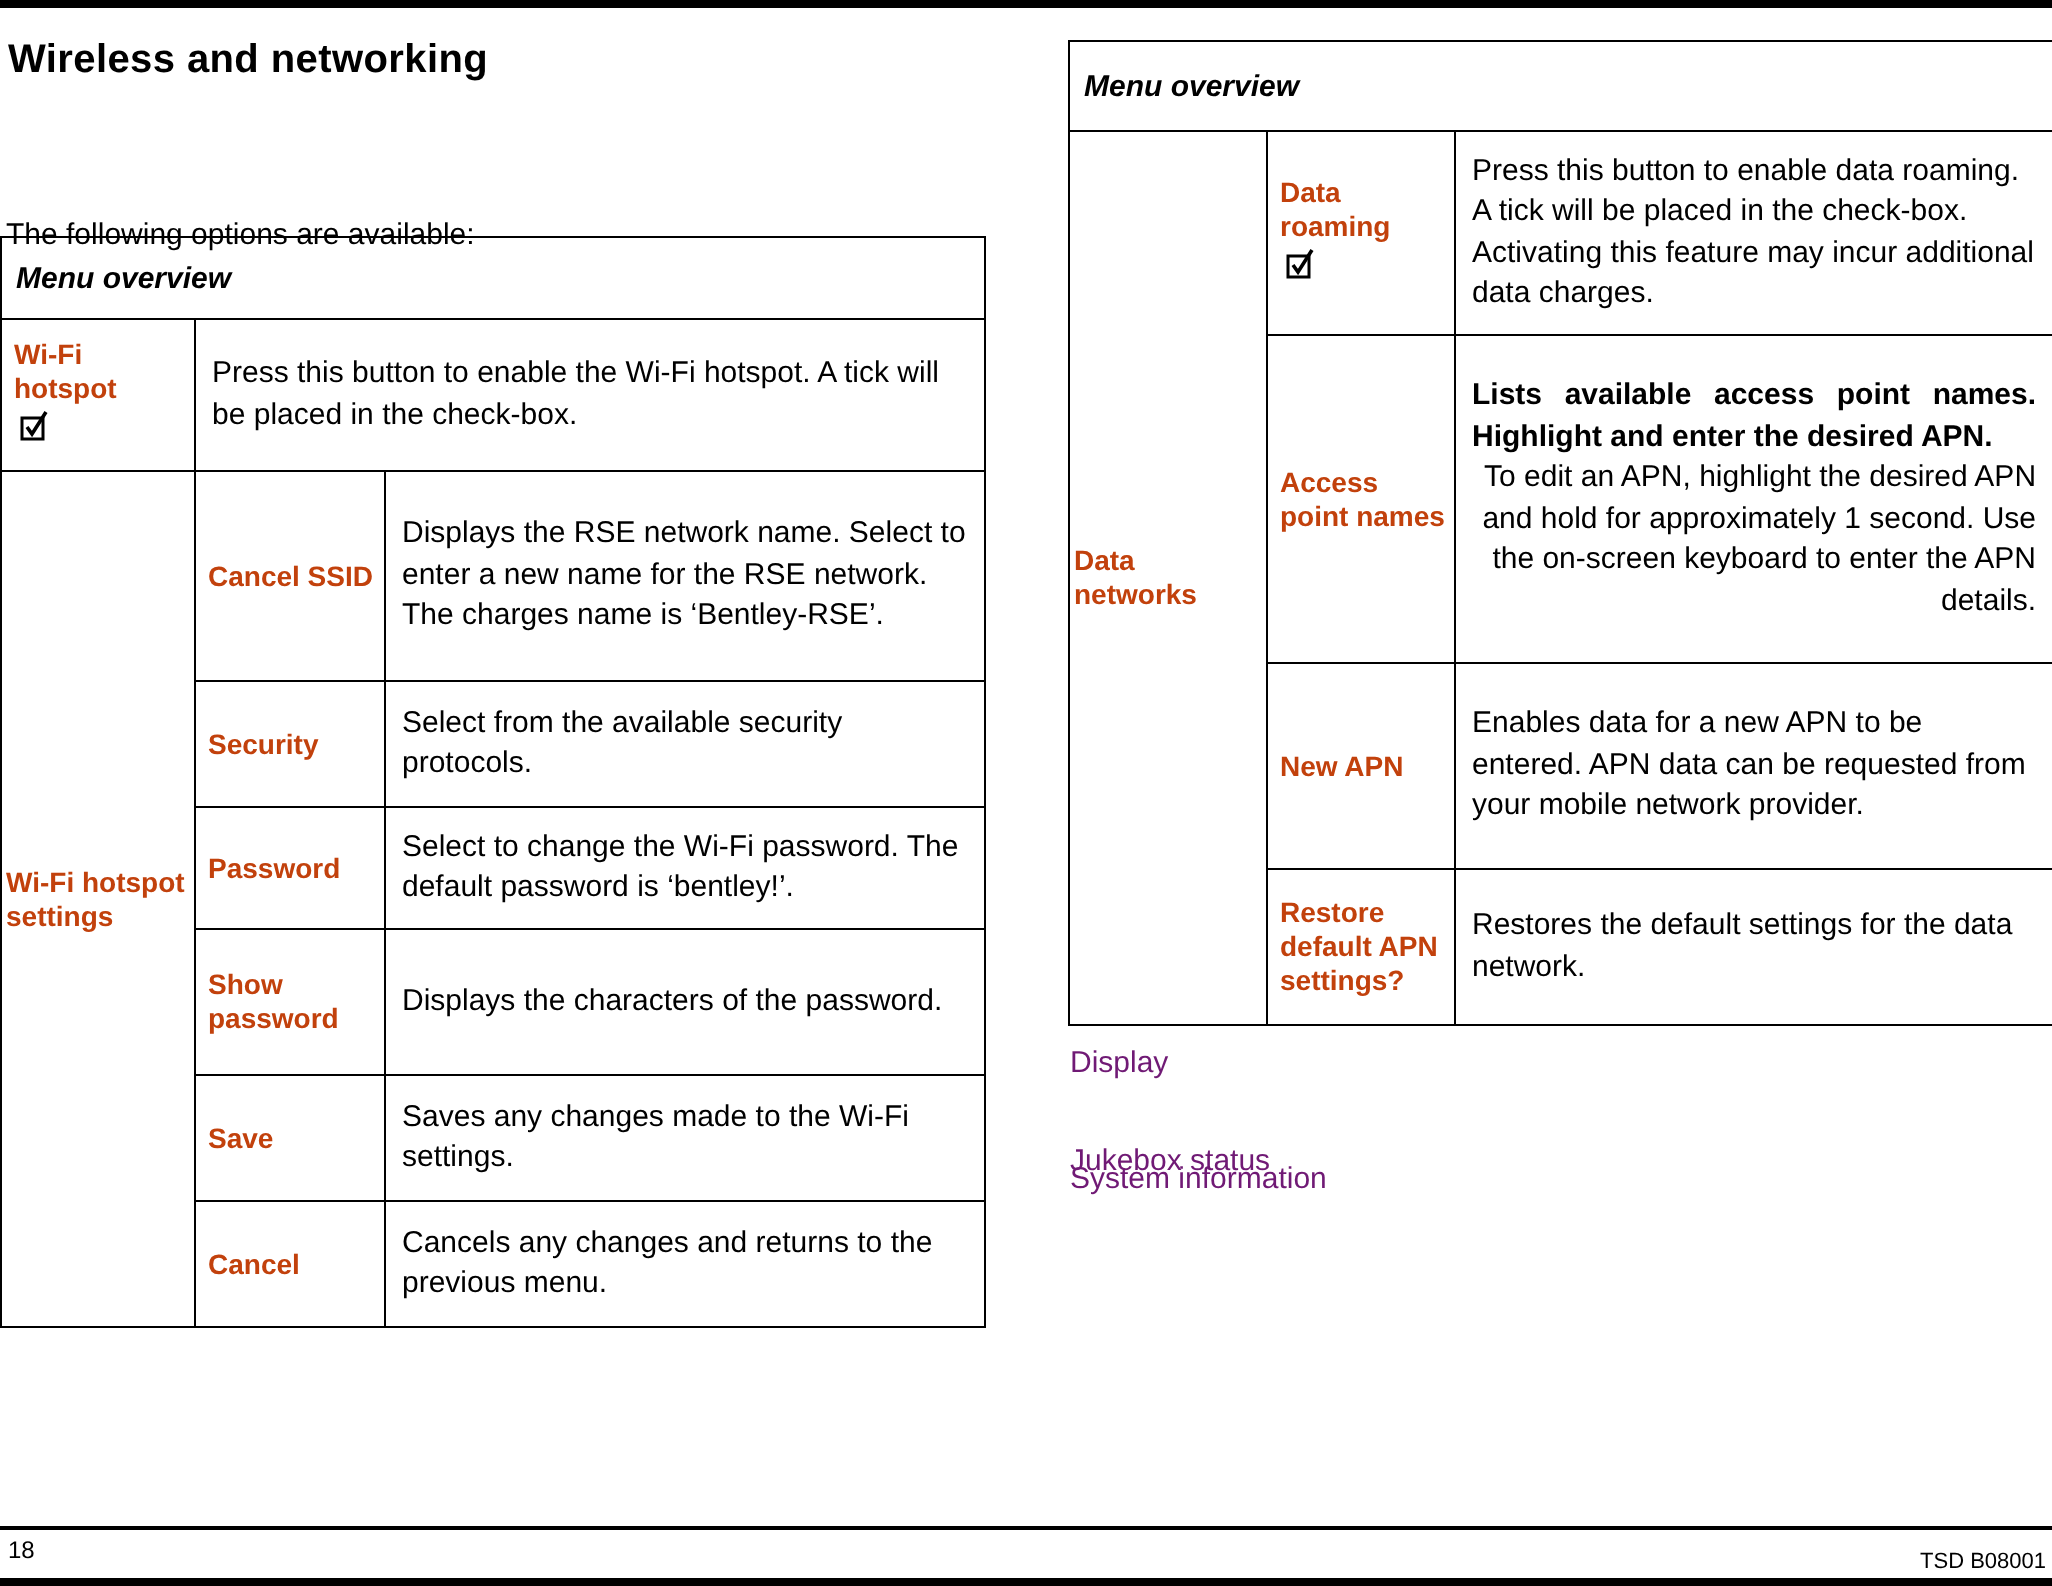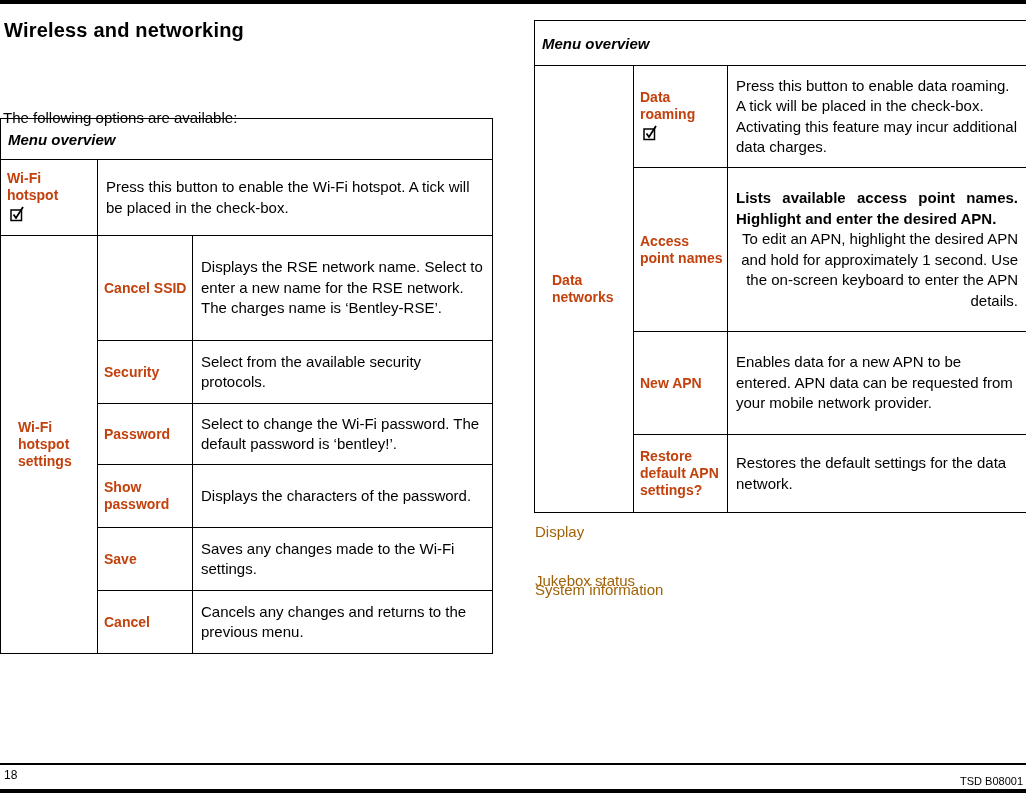--- a/index.html
+++ b/index.html
@@ -16,27 +16,27 @@
 
   table.menu-table { position: absolute; border-collapse: collapse; table-layout: fixed; border: 1.5px solid #000; }
   table.menu-table td { border: 1px solid #000; vertical-align: middle; }
   #left-table { left: 0; top: 118px; width: 492px; }
   #right-table { left: 534px; top: 20px; width: 492px; }
 
   td.hdr-cell { font-size: 15px; font-weight: bold; font-style: italic; padding: 6px 8px 6px 7px; }
   td.label-cell { padding: 4px 4px 4px 6px; }
   td.desc-cell { font-size: 15px; line-height: 20.5px; padding: 5px 8px; }
   .red-label { color: #c2410c; font-weight: bold; font-size: 14px; line-height: 17px; }
-  td.group-cell { padding: 4px 4px 4px 17px; }
+  td.group-cell { padding: 4px 4px 4px 2px; }
 
   .checkbox { display: inline-block; margin: 1px 0 0 3px; line-height: 0; }
   .desc-bold-just { font-weight: bold; text-align: justify; }
   .desc-plain { text-align: right; }
 
-  .menu-link { position: absolute; left: 535px; color: #a16207; font-size: 15px; text-align: right; }
+  .menu-link { position: absolute; left: 535px; color: #701a75; font-size: 15px; text-align: right; }
   #menu-link-0 { top: 523px; }
   #menu-link-1 { top: 552px; margin-top: 20px; }
   #menu-link-2 { top: 581px; }
 
   .page-number { position: absolute; left: 4px; top: 768px; font-size: 12px; }
   .doc-code { position: absolute; right: 3px; top: 775px; font-size: 11px; }
 </style>
 </head>
 <body>
 
@@ -81,21 +81,21 @@
       <div class="red-label">Security</div>
     </td>
     <td class="desc-cell">Select from the available security protocols.</td>
   </tr>
   <tr style="height:61px">
     <td class="label-cell">
       <div class="red-label">Password</div>
     </td>
     <td class="desc-cell">Select to change the Wi-Fi password. The default password is ‘bentley!’.</td>
   </tr>
-  <tr style="height:63px">
+  <tr style="height:73px">
     <td class="label-cell">
       <div class="red-label">Show password</div>
     </td>
     <td class="desc-cell">Displays the characters of the password.</td>
   </tr>
   <tr style="height:63px">
     <td class="label-cell">
       <div class="red-label">Save</div>
     </td>
     <td class="desc-cell">Saves any changes made to the Wi-Fi settings.</td>

